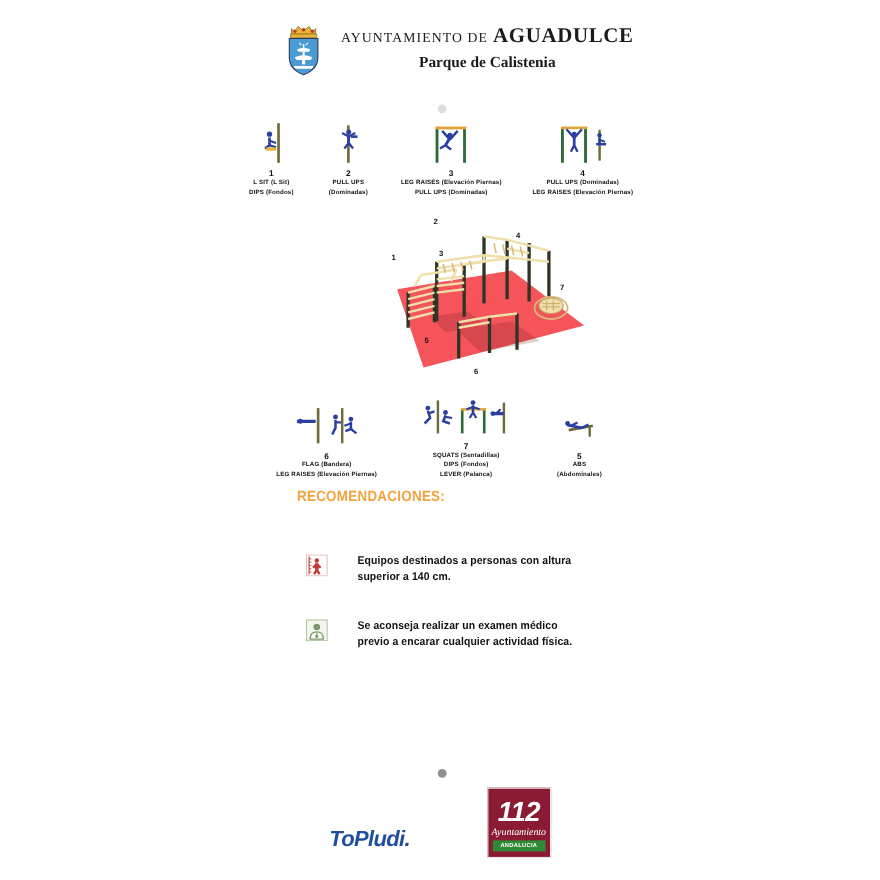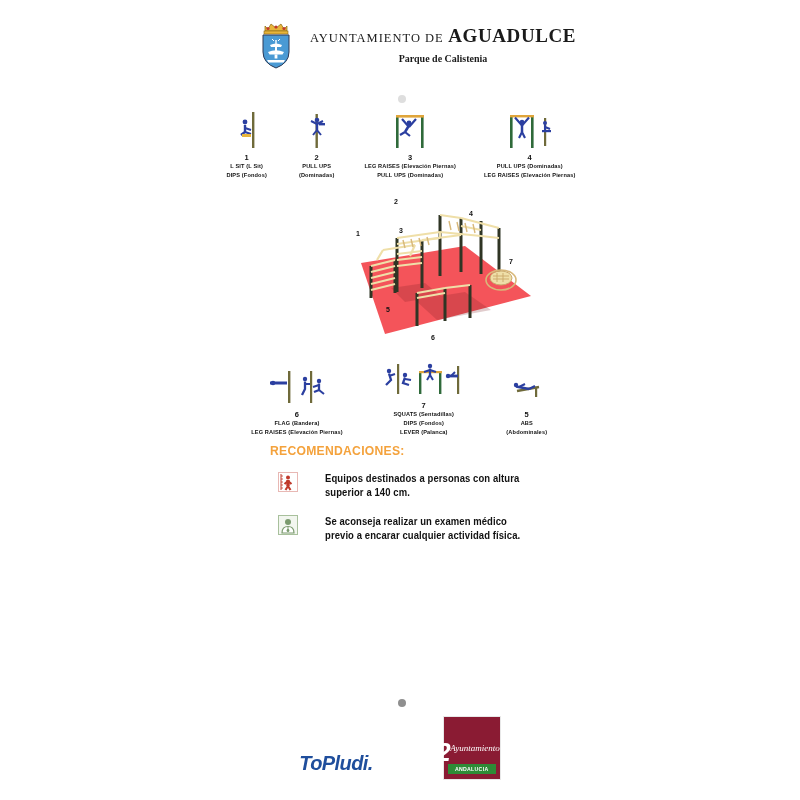--- a/index.html
+++ b/index.html
@@ -51,21 +51,21 @@
     font-variant: small-caps;
     letter-spacing: 1px;
   }
   .title-big {
     font-size: 19px;
     font-weight: bold;
     letter-spacing: .6px;
   }
   .subtitle {
     font-family: "Liberation Serif", serif;
-    font-size: 10px;
+    font-size: 14px;
     font-weight: bold;
     color: #1a1a1a;
     margin-top: 6px;
     text-align: center;
   }
 
   
   .dot {
     position: absolute;
     width: 8px; height: 8px;
@@ -148,20 +148,21 @@
   .rec-list {
     position: absolute;
     left: 278px;
     top: 472px;
     width: 270px;
   }
   .rec-item {
     display: flex;
     align-items: flex-start;
     margin-bottom: 16px;
+    margin-top: 32px;
   }
   .rec-icon {
     width: 20px; height: 20px;
     flex: 0 0 auto;
     margin-right: 27px;
     position: relative;
   }
   .rec-text {
     font-family: "Liberation Sans Narrow", "Liberation Sans", sans-serif;
     font-size: 10.2px;
@@ -191,23 +192,23 @@
     color: #1f4e9c;
     letter-spacing: -.6px;
     margin-right: 70px;
     margin-top: 30px;
   }
   .logo112 {
     width: 56px;
     height: 62px;
     background: #8a1b33;
     display: flex;
-    flex-direction: row;
+    flex-direction: column;
     align-items: center;
-    justify-content: flex-end;
+    justify-content: flex-start;
     position: relative;
     border: 1px solid #e8e8e8;
   }
   .logo112 .num112 {
     color: #ffffff;
     font-family: "Liberation Sans", sans-serif;
     font-style: italic;
     font-weight: bold;
     font-size: 25px;
     line-height: 27px;

